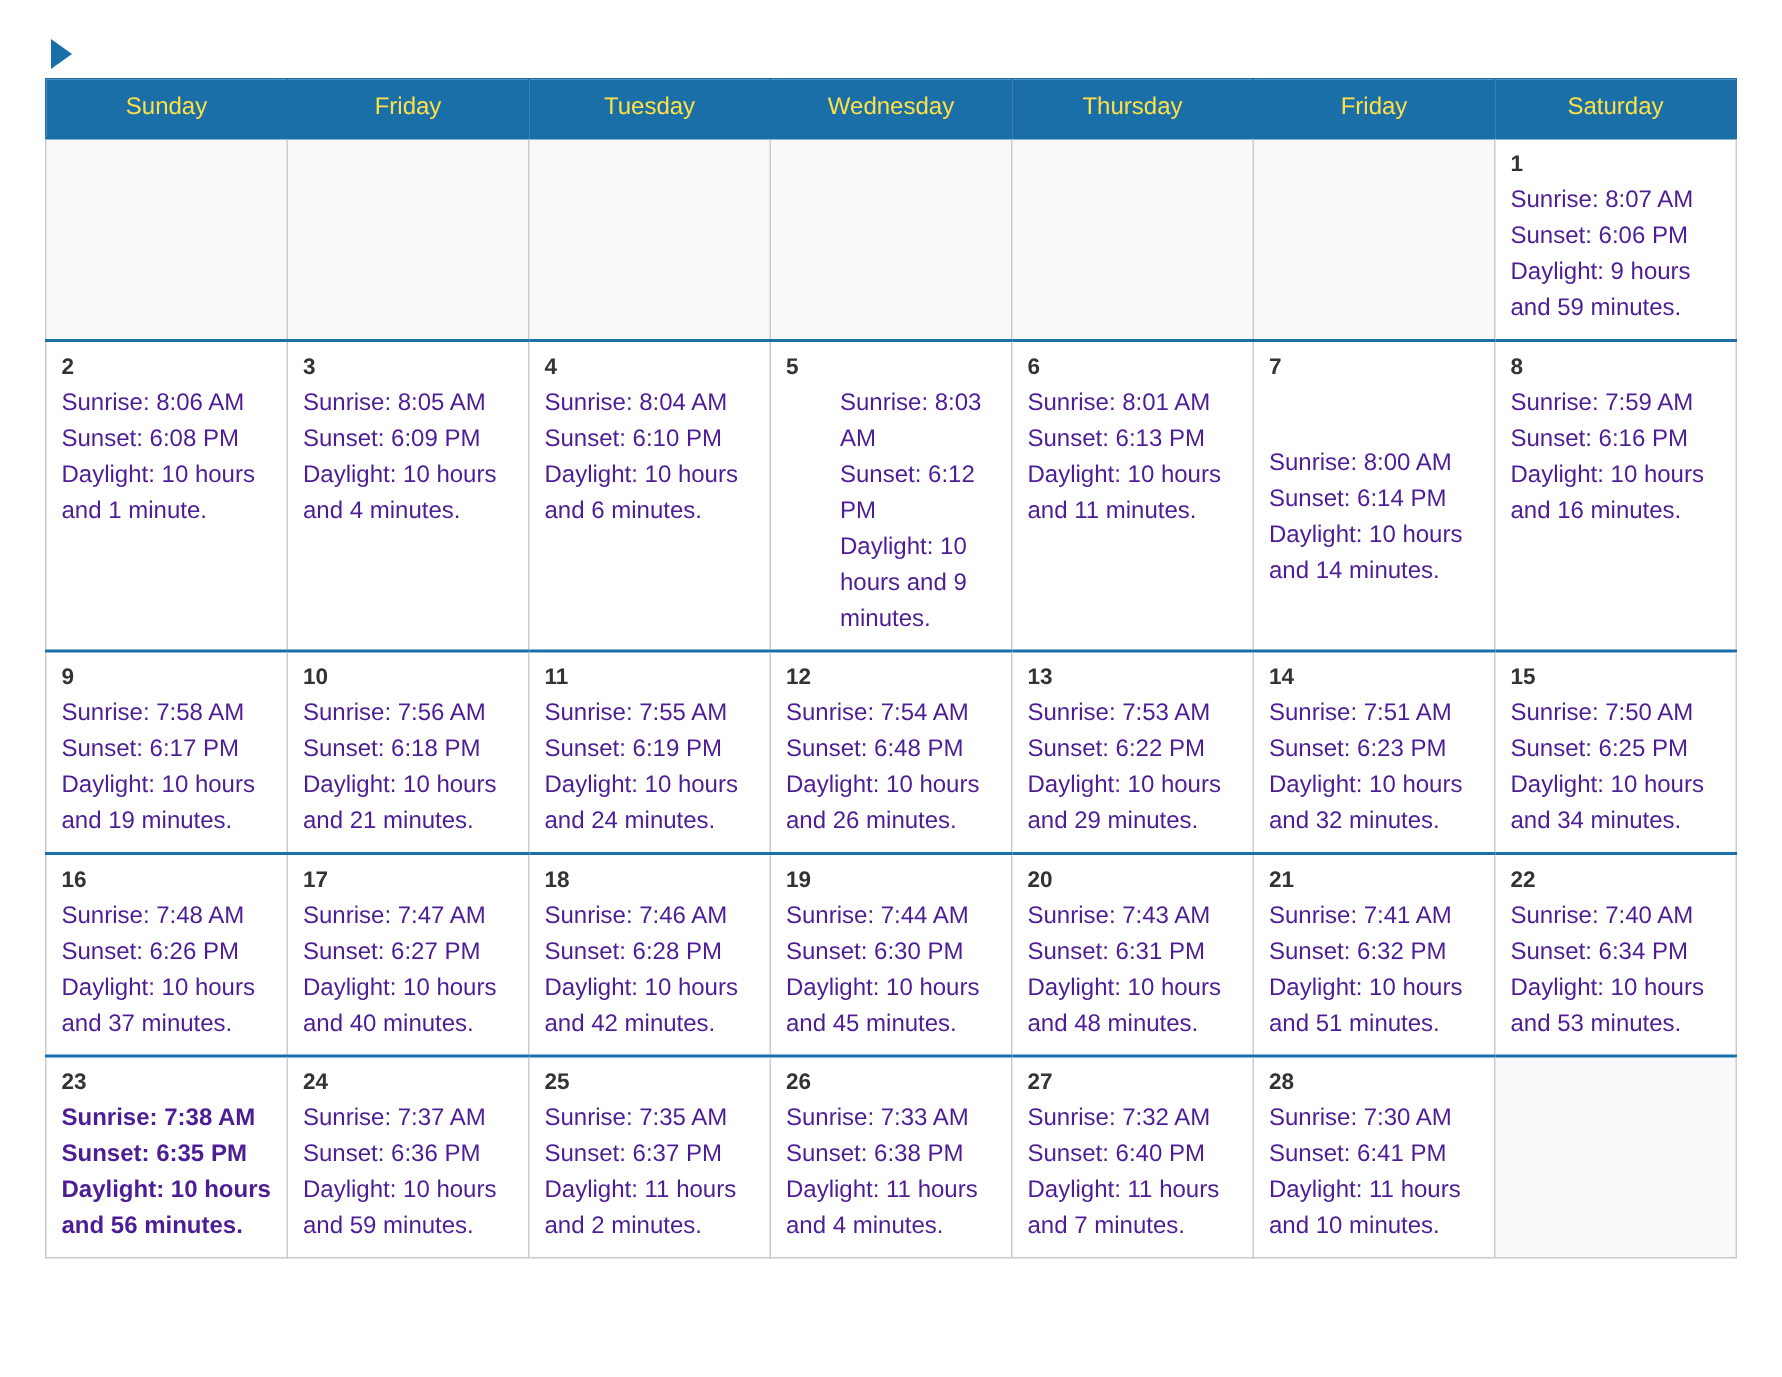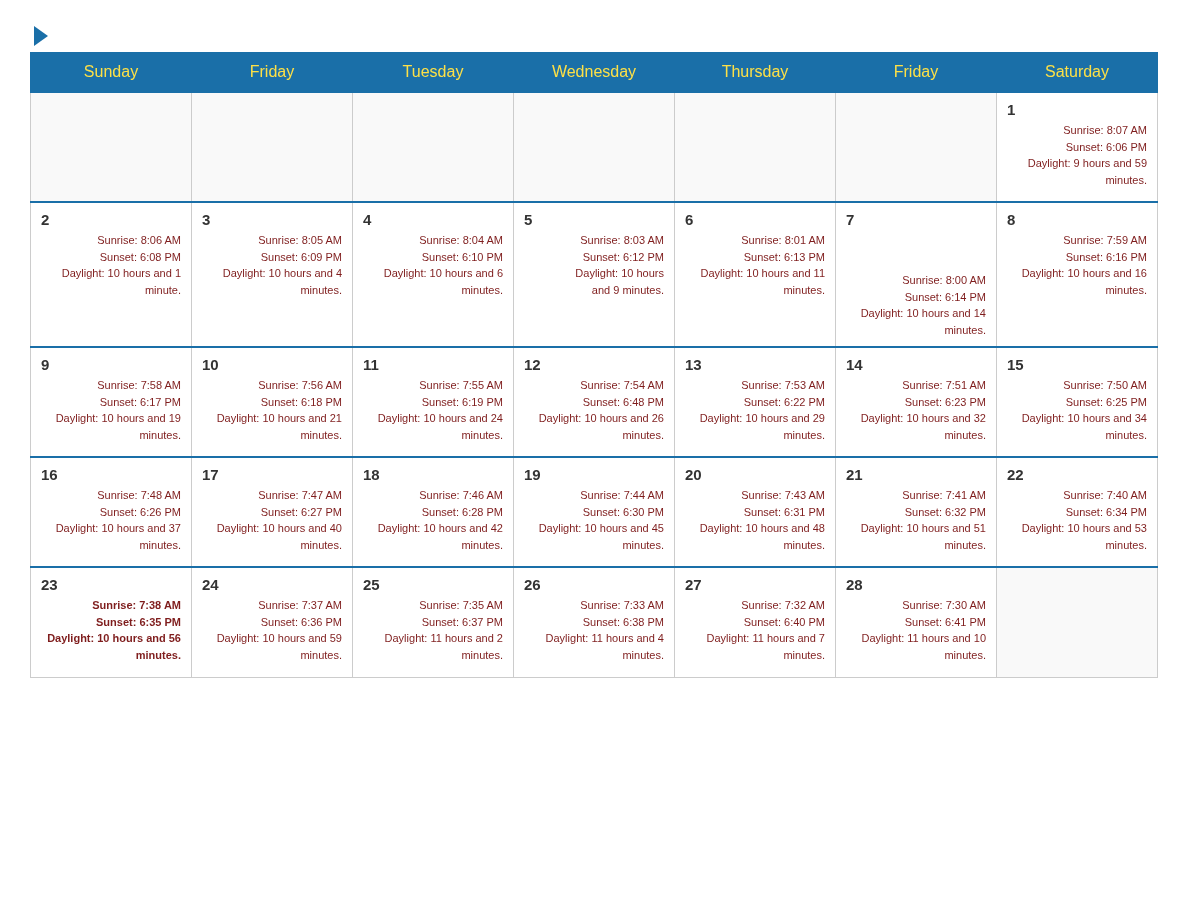--- a/index.html
+++ b/index.html
@@ -86,24 +86,23 @@
     .calendar-table tr td {
       border-top: 2px solid #1a6fa8;
     }
     .day-number {
       font-size: 15px;
       font-weight: bold;
       margin-bottom: 4px;
       display: block;
     }
     .day-info {
-      font-size: 11px;
+      font-size: 16px;
       line-height: 1.5;
-      color: #7f1d1d;
-      text-align: right;
+      color: #4c1d95;
     }
     .empty-cell {
       background: #f9f9f9;
     }
   </style>
 </head>
 <body>
 
 <div class="header">
   <div class="logo">

